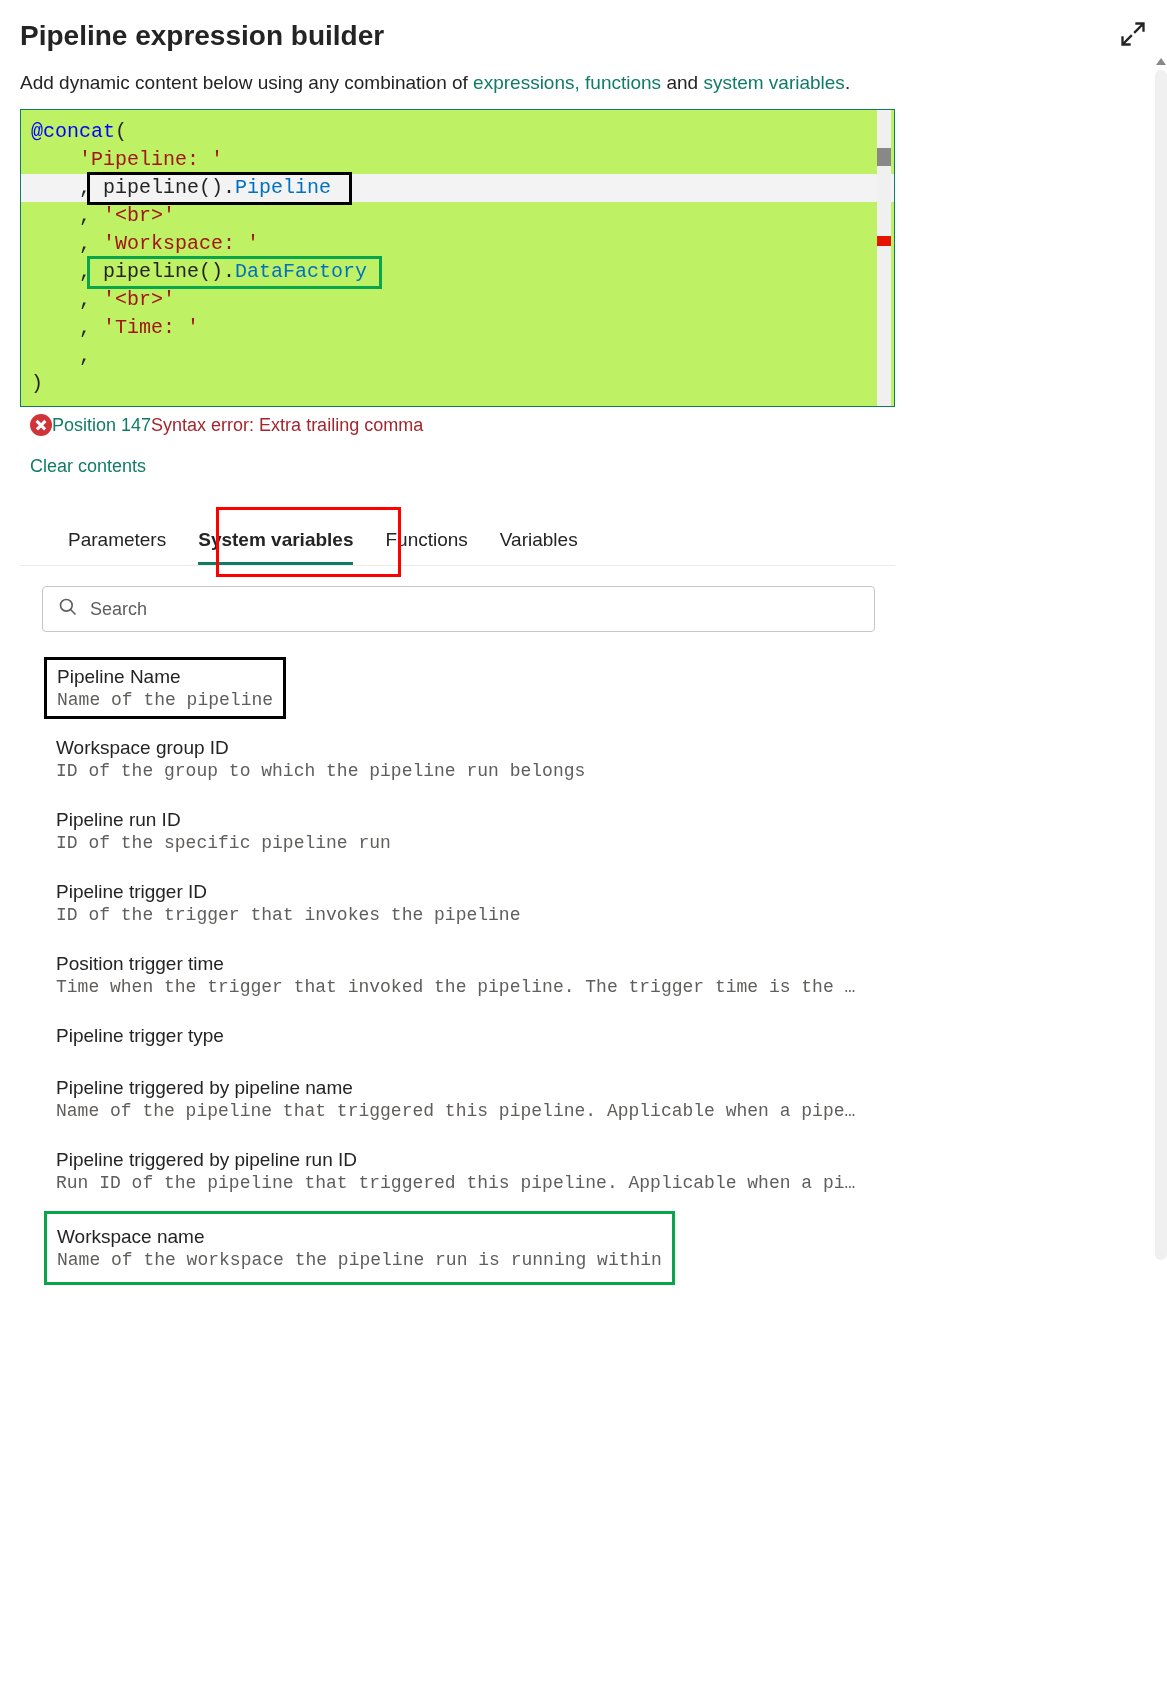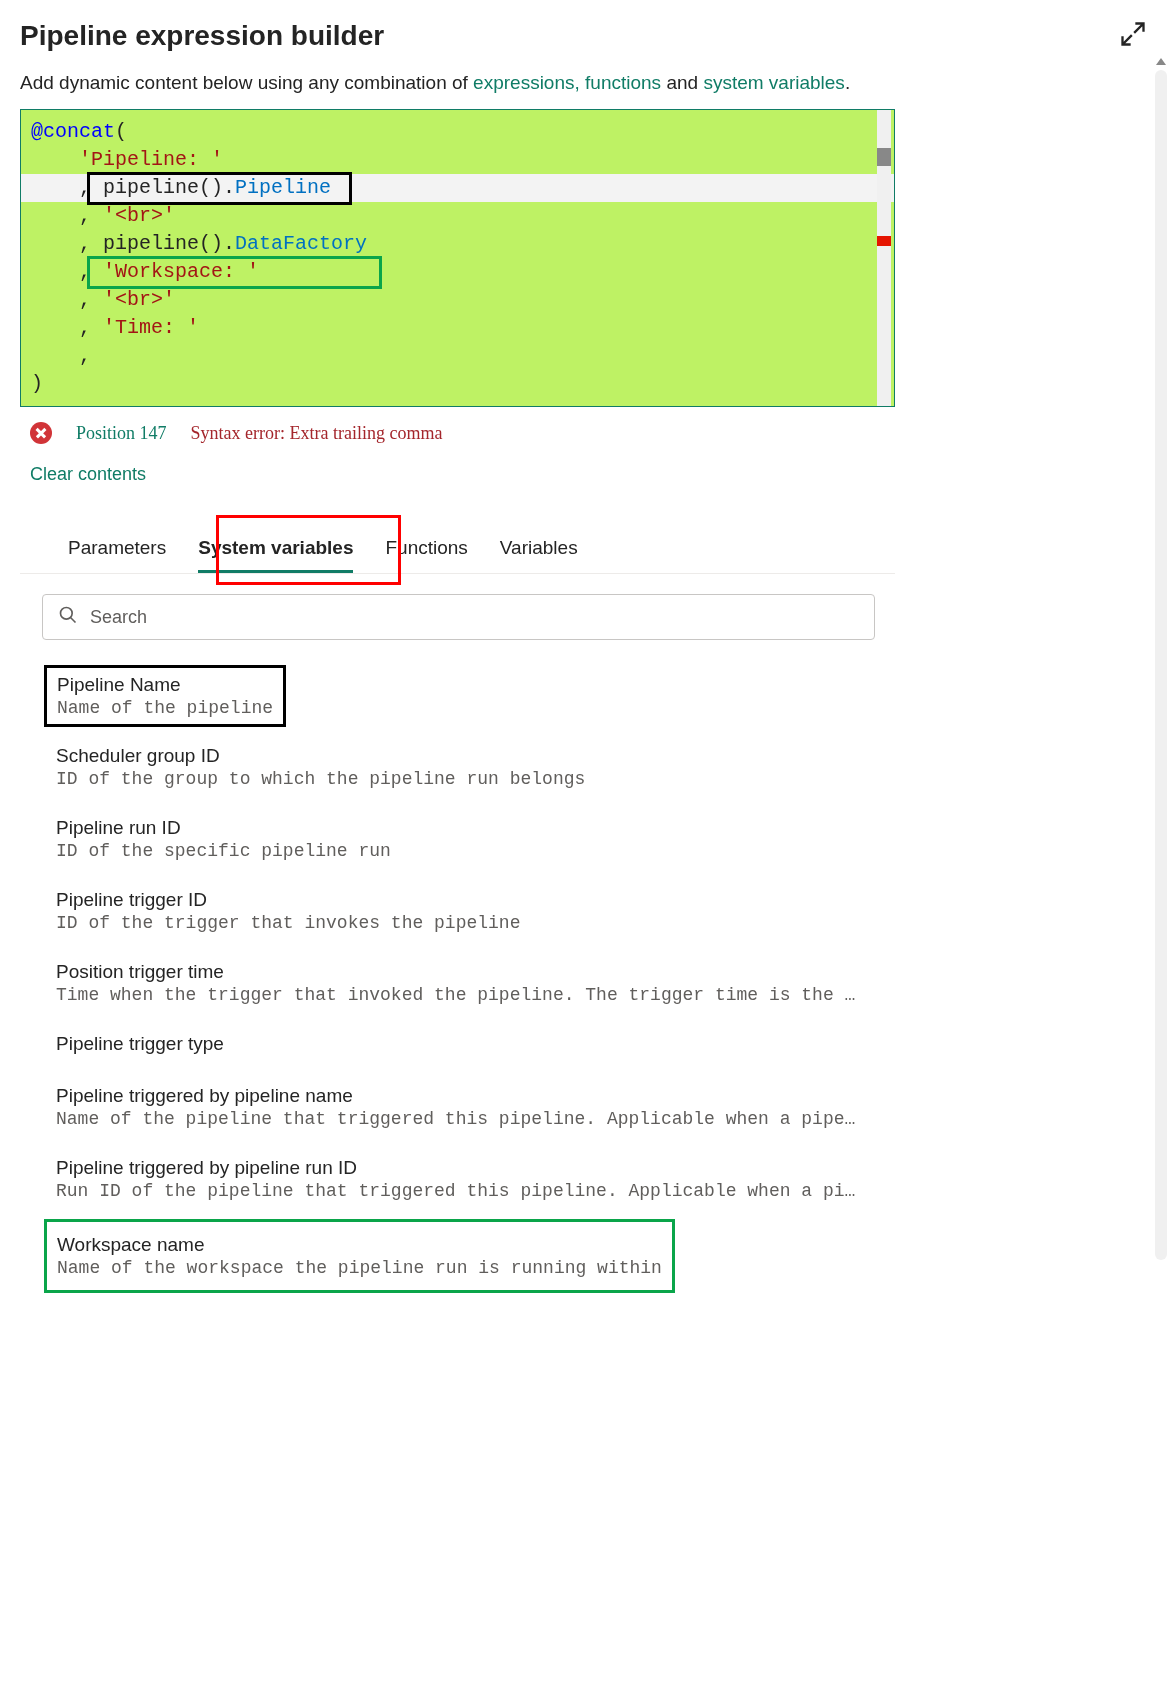--- a/index.html
+++ b/index.html
@@ -109,25 +109,24 @@
       position: absolute;
       right: 3px;
       top: 126px;
       width: 14px;
       height: 10px;
       background: #e51400;
     }
     .error-row {
       display: flex;
       align-items: center;
-      gap: 24px;
-      margin-top: 15px;
+      gap: 0;
+      margin-top: 7px;
       margin-left: 10px;
       font-size: 18px;
-      font-family: Liberation Serif, serif;
     }
     .error-icon {
       width: 22px;
       height: 22px;
       background: #d13438;
       border-radius: 50%;
       position: relative;
       flex-shrink: 0;
     }
     .error-icon::before,
@@ -299,22 +298,22 @@
   </p>
 
   <div class="code-editor">
     <div class="editor-scroll-marker"></div>
     <div class="scroll-thumb"></div>
     <div class="scroll-err"></div>
     <div class="code-line"><span class="kw">@concat</span><span class="punct">(</span></div>
     <div class="code-line">    <span class="str">'Pipeline: '</span></div>
     <div class="code-line current">    <span class="punct">,</span><span class="call"> pipeline().</span><span class="prop">Pipeline</span></div>
     <div class="code-line">    <span class="punct">,</span><span class="str"> '&lt;br&gt;'</span></div>
+    <div class="code-line">    <span class="punct">,</span><span class="str"> 'Workspace: '</span></div>
     <div class="code-line">    <span class="punct">,</span><span class="call"> pipeline().</span><span class="prop">DataFactory</span></div>
-    <div class="code-line">    <span class="punct">,</span><span class="str"> 'Workspace: '</span></div>
     <div class="code-line">    <span class="punct">,</span><span class="str"> '&lt;br&gt;'</span></div>
     <div class="code-line">    <span class="punct">,</span><span class="str"> 'Time: '</span></div>
     <div class="code-line">    <span class="punct">,</span></div>
     <div class="code-line"><span class="punct">)</span></div>
     <div class="box-black-1"></div>
     <div class="box-green-1"></div>
   </div>
 
   <div class="error-row">
     <div class="error-icon"></div>
@@ -341,21 +340,21 @@
     </span>
     <input class="search-input" type="text" placeholder="Search" style="">
   </div>
 
   <div class="var-list">
     <div class="box-black-2">
       <div class="var-name">Pipeline Name</div>
       <div class="var-desc">Name of the pipeline</div>
     </div>
     <div class="var-item">
-      <div class="var-name">Scheduler group ID</div>
+      <div class="var-name">Workspace group ID</div>
       <div class="var-desc">ID of the group to which the pipeline run belongs</div>
     </div>
     <div class="var-item">
       <div class="var-name">Pipeline run ID</div>
       <div class="var-desc">ID of the specific pipeline run</div>
     </div>
     <div class="var-item">
       <div class="var-name">Pipeline trigger ID</div>
       <div class="var-desc">ID of the trigger that invokes the pipeline</div>
     </div>

